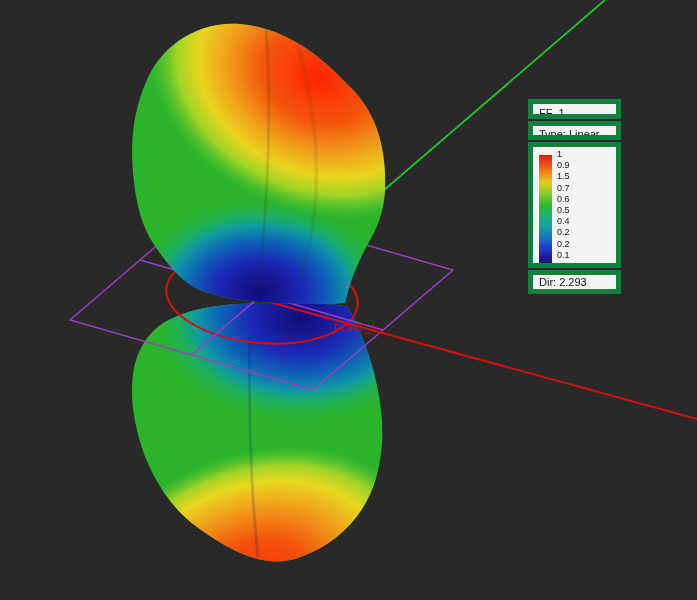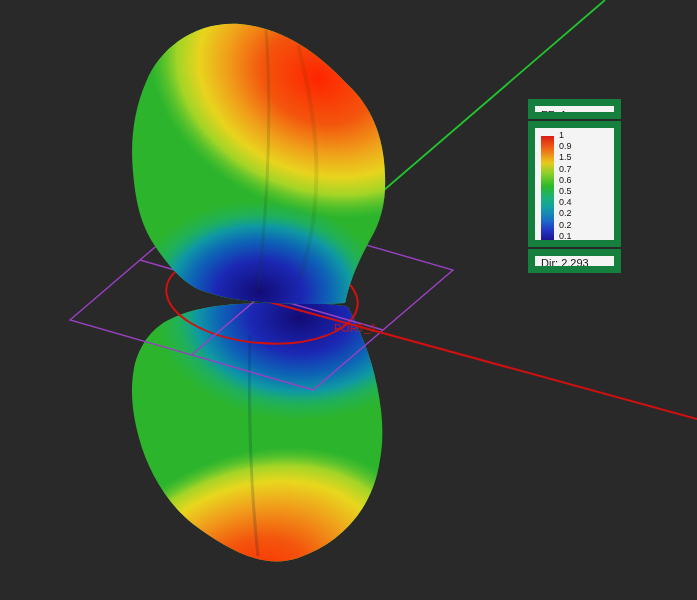--- a/index.html
+++ b/index.html
@@ -7,21 +7,21 @@
     position:relative;width:697px;height:600px;background:#292929;
     overflow:hidden;font-family:"Liberation Sans",sans-serif;
   }
   #scene-svg{position:absolute;left:0;top:0;}
   
   .legend{
     position:absolute;left:528px;top:99px;width:93px;
     font-family:"Liberation Sans",sans-serif;
   }
   .legend .row{
-    box-sizing:border-box;border:7px solid #15803d;background:#f4f4f4;
+    box-sizing:border-box;border:5px solid #15803d;background:#f4f4f4;
     color:#141414;font-size:11px;padding-left:6px;margin-bottom:2px;
     white-space:nowrap;overflow:hidden;
   }
   .row-title{height:20px;line-height:18px;}
   .row-type{height:19px;line-height:17px;}
   .row-dir{height:24px;line-height:15px;}
   .row-bar{height:126px;position:relative;padding-left:0;}
   .cbar{
     position:absolute;left:6px;top:8px;width:13px;height:112px;
   }
@@ -127,20 +127,21 @@
         <path d="M266,30 C272,110 268,200 258,290" fill="none" stroke="rgba(30,60,10,0.16)" stroke-width="3"></path>
         <path d="M298,45 C318,120 326,200 300,278" fill="none" stroke="rgba(40,60,0,0.10)" stroke-width="4"></path>
       </g>
     </g>
 
     <text x="334" y="332" font-size="11" font-family="Liberation Sans, sans-serif" fill="#c31414">PORT_1</text>
   </svg>
 
   <div class="legend">
     <div class="row row-title">FF_1</div>
+    <div class="row row-type">Type: Linear</div>
     <div class="row row-bar">
       <div class="cbar" id="cbar" style="background: linear-gradient(rgb(220, 27, 18) 0%, rgb(238, 107, 23) 12%, rgb(232, 201, 30) 24%, rgb(142, 208, 42) 33%, rgb(44, 184, 44) 45%, rgb(28, 177, 120) 55%, rgb(20, 163, 160) 63%, rgb(27, 110, 198) 75%, rgb(35, 54, 196) 84%, rgb(27, 20, 147) 93%, rgb(44, 17, 102) 100%);"></div>
       <div class="cticks" id="cticks">
           <div>1</div>
           <div>0.9</div>
           <div>1.5</div>
           <div>0.7</div>
           <div>0.6</div>
           <div>0.5</div>
           <div>0.4</div>

